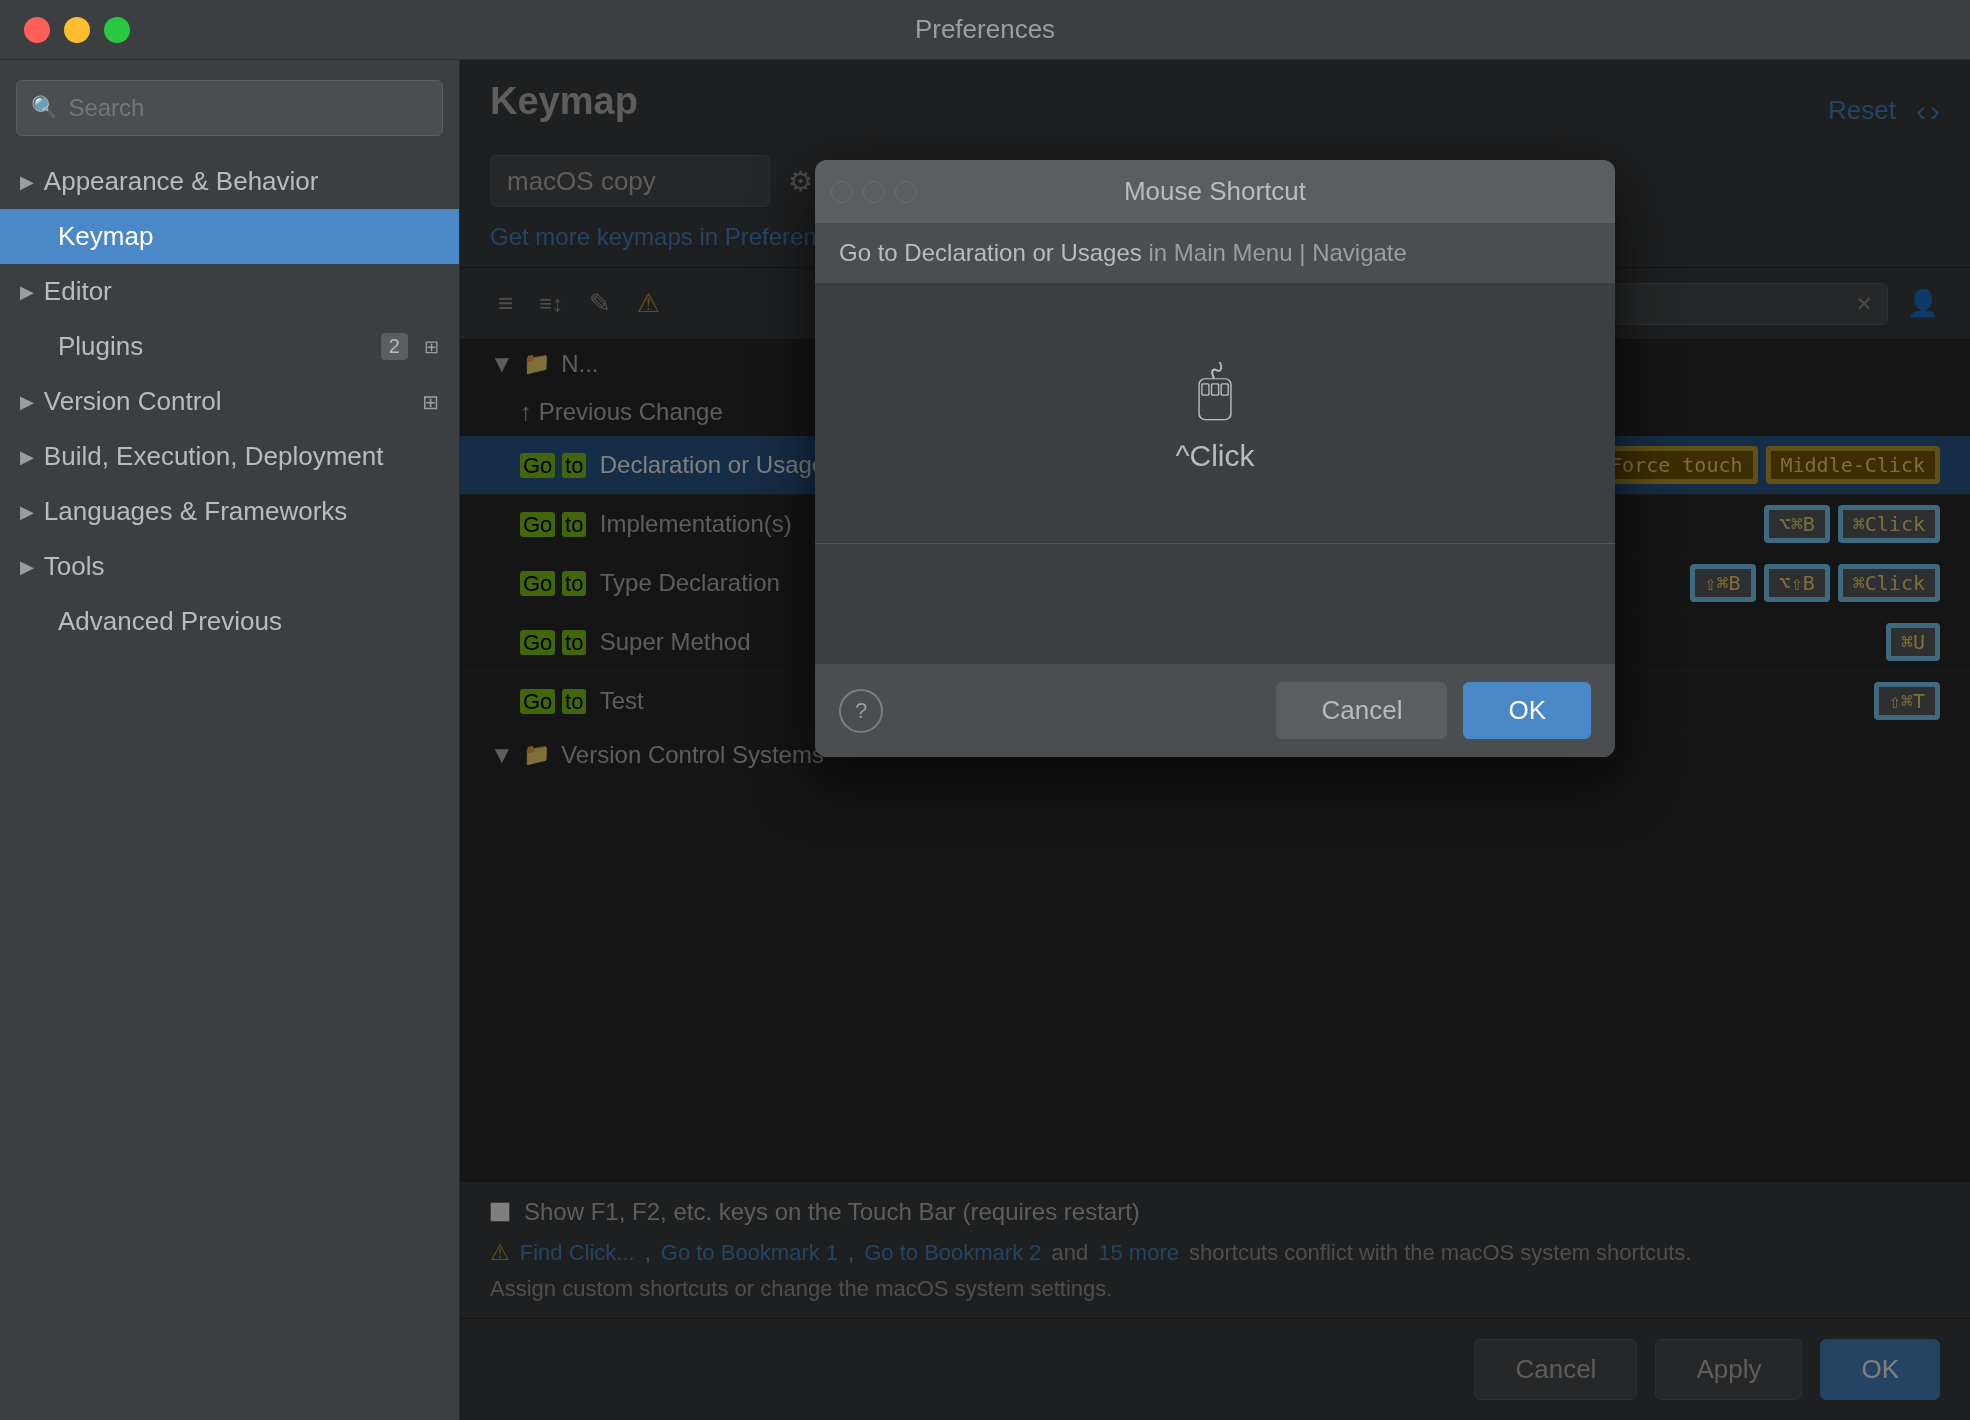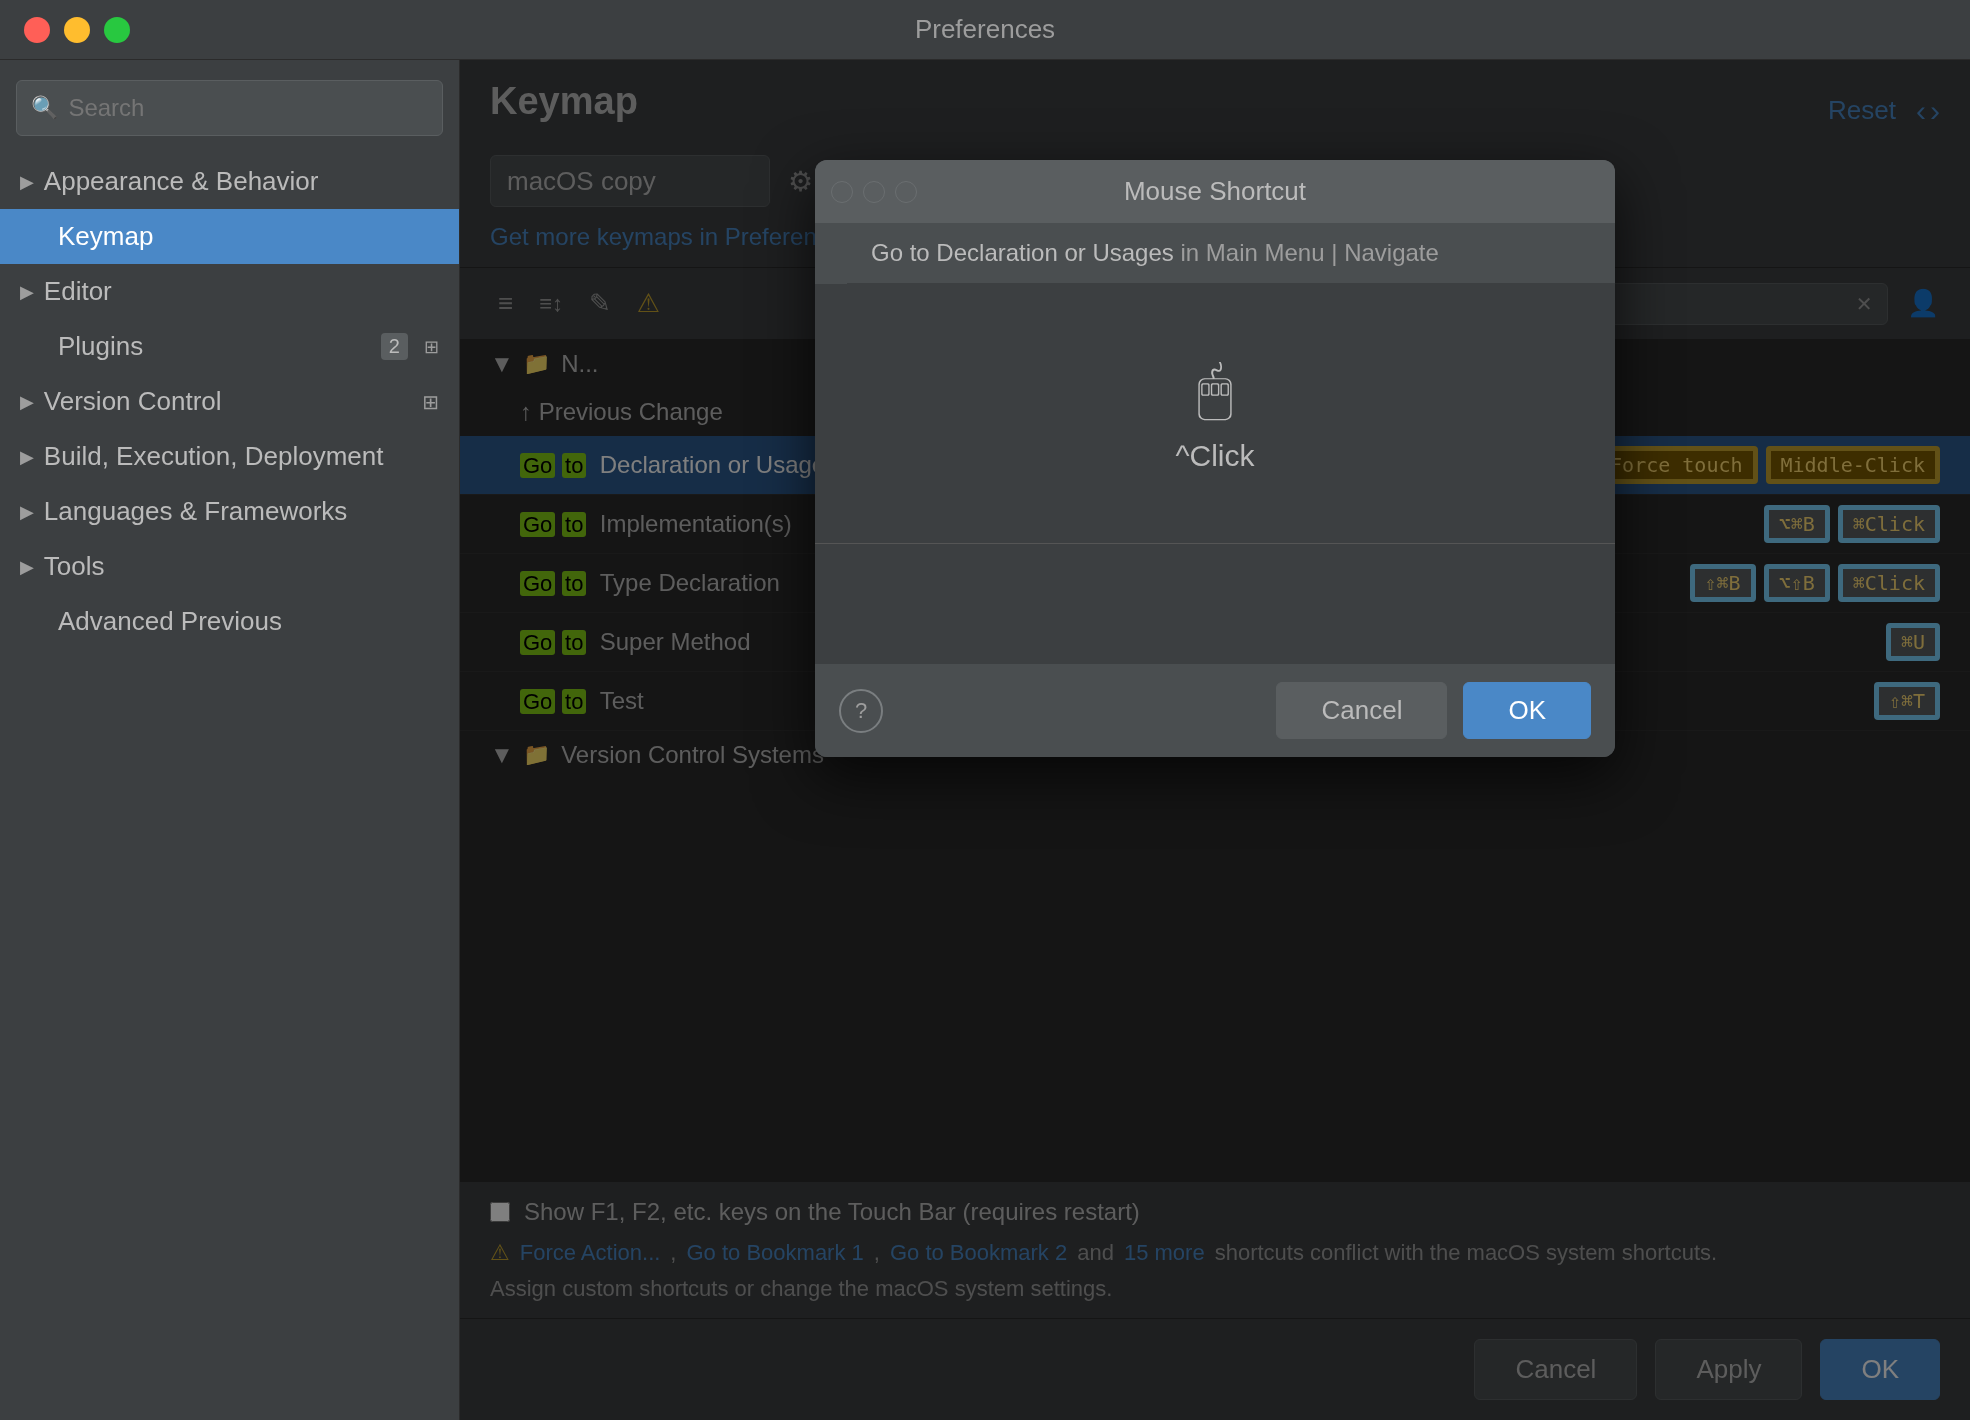--- a/index.html
+++ b/index.html
@@ -310,21 +310,20 @@
     .modal-title {
       color: #bbbbbb;
       font-size: 26px;
     }
 
     .modal-subtitle {
       padding: 16px 24px;
       font-size: 24px;
       color: #bbbbbb;
       border-bottom: 1px solid #3c3f41;
-      margin-left: 32px;
     }
     .modal-subtitle .path { color: #9d9d9d; }
 
     .modal-click-area {
       background: #3c3f41;
       height: 260px;
       display: flex;
       flex-direction: column;
       align-items: center;
       justify-content: center;
@@ -584,21 +583,21 @@
 
     </div>
 
     <div class="bottom-bar">
       <div class="touch-bar-row">
         <input type="checkbox" style="">
         <span>Show F1, F2, etc. keys on the Touch Bar (requires restart)</span>
       </div>
       <div class="conflict-warning">
         <span class="warn-icon">⚠</span>
-        <a href="#" class="conflict-link">Force Action...</a>,
+        <a href="#" class="conflict-link">Find Click...</a>,
         <a href="#" class="conflict-link">Go to Bookmark 1</a>,
         <a href="#" class="conflict-link">Go to Bookmark 2</a>
         <span>and</span>
         <a href="#" class="conflict-link">15 more</a>
         <span>shortcuts conflict with the macOS system shortcuts.</span>
         <br>
         <span>Assign custom shortcuts or change the macOS system settings.</span>
       </div>
     </div>
 

